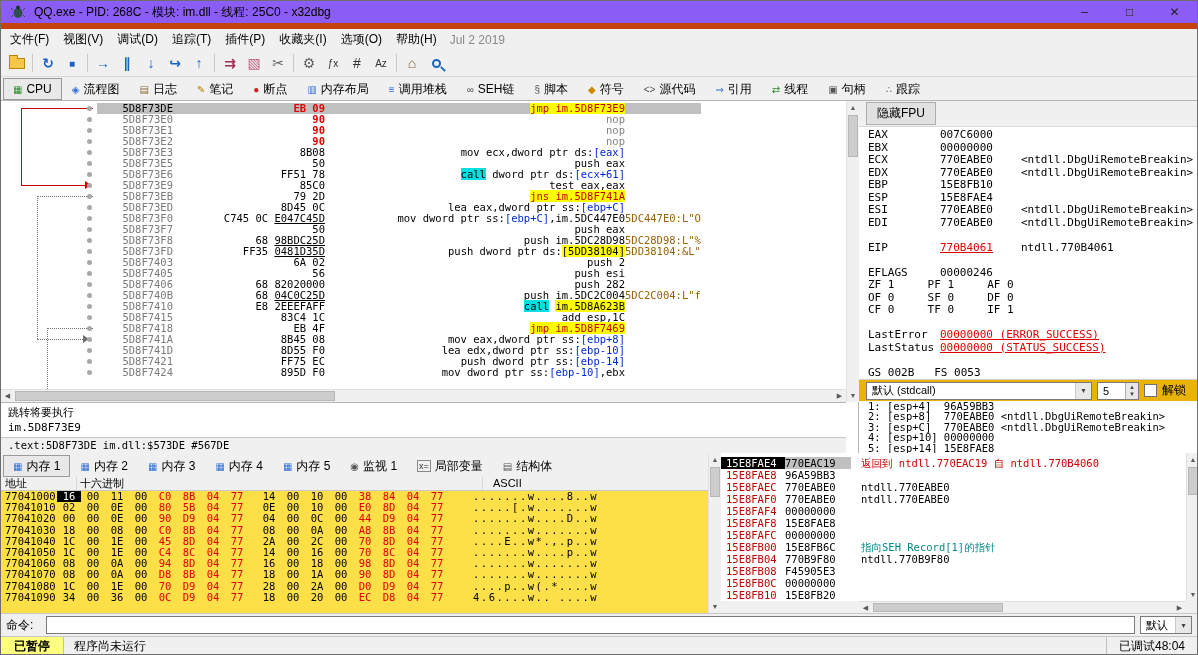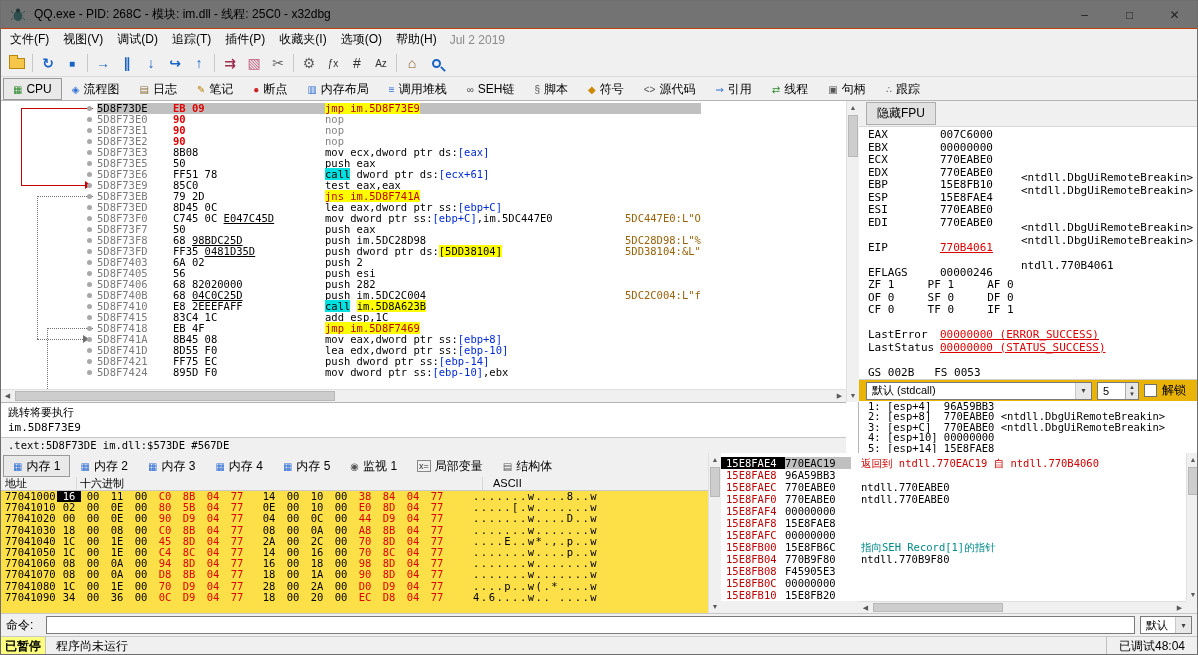--- a/index.html
+++ b/index.html
@@ -1,21 +1,21 @@
 <!DOCTYPE html>
 <html><head>
 <meta charset="utf-8">
 <style>
   *{margin:0;padding:0;box-sizing:border-box;}
   body{width:1198px;height:655px;font-family:"Liberation Sans","DejaVu Sans",sans-serif;font-size:12px;color:#000;background:#F0F0F0;overflow:hidden;}
   .win{position:relative;width:1198px;height:655px;background:#F0F0F0;border:1px solid #6E6E6E;overflow:hidden;}
   .mono{font-family:"DejaVu Sans Mono",monospace;}
 
   
-  .titlebar{position:absolute;left:0;top:0;width:100%;height:28px;background:#737373;display:flex;align-items:center;border-bottom:1px solid #c2410c;}
+  .titlebar{position:absolute;left:0;top:0;width:100%;height:28px;background:#8b5cf6;display:flex;align-items:center;border-bottom:6px solid #c2410c;}
   .app-icon{margin-left:9px;}
   .title-text{margin-left:8px;font-size:12px;}
   .win-controls{margin-left:auto;display:flex;height:100%;}
   .wc{width:45px;display:flex;align-items:center;justify-content:center;font-size:12px;color:#222;}
 
   
   .menubar{position:absolute;left:0;top:28px;width:100%;height:21px;display:flex;align-items:center;padding-left:2px;}
   .menu-item{padding:2px 7px;}
   .build-date{color:#8A8A8A;margin-left:6px;}
 
@@ -29,21 +29,21 @@
   .mag-icon::after{content:"";position:absolute;left:6px;top:7px;width:6px;height:2px;background:#1863C6;transform:rotate(45deg);}
 
   
   .tabsbar{position:absolute;left:0;top:76px;width:100%;height:24px;display:flex;align-items:flex-end;padding-left:2px;border-bottom:1px solid #B5B5B5;background:#F0F0F0;}
   .vtab{display:flex;align-items:center;gap:4px;height:22px;padding:0 9px;border:1px solid transparent;white-space:nowrap;}
   .vtab.active{background:#E9E9E9;border:1px solid #9A9A9A;}
   .vtab-ic{font-size:10px;}
 
   
   .disasm{position:absolute;left:0;top:100px;width:858px;height:352px;background:#FFF;border-right:1px solid #B5B5B5;}
-  .drows{position:absolute;left:0;top:2px;width:700px;height:286px;overflow:hidden;font-family:"DejaVu Sans Mono",monospace;font-size:10.5px;}
+  .drows{position:absolute;left:0;top:2px;width:700px;height:286px;overflow:hidden;font-family:"DejaVu Sans Mono",monospace;font-size:10.5px;text-align:right;}
   .drow{display:flex;height:11px;line-height:11px;white-space:pre;}
   .dgutter{width:96px;position:relative;flex:none;}
   .dot{position:absolute;right:5px;top:3px;width:5px;height:5px;border-radius:50%;background:#A8A8A8;}
   .dcontent{display:flex;flex:1;}
   .drow.sel .dcontent{background:#C0C0C0;}
   .daddr{width:76px;color:#7A7A7A;flex:none;}
   .drow.sel .daddr{color:#000;}
   .dbytes{width:152px;flex:none;}
   .dinstr{width:300px;flex:none;}
   .dcomment{flex:1;color:#9A6209;overflow:hidden;}
@@ -79,21 +79,21 @@
 
   
   .regs{position:absolute;left:858px;top:100px;width:340px;height:352px;background:#FFF;}
   .regs-top{height:26px;background:#F0F0F0;display:flex;align-items:center;padding-left:7px;border-bottom:1px solid #D8D8D8;}
   .btn-fpu{border:1px solid #ADADAD;background:#E1E1E1;padding:2px 10px;font-size:12px;}
   .reg-rows{position:absolute;left:0;top:28px;width:100%;height:250px;padding-left:9px;font-family:"DejaVu Sans Mono",monospace;font-size:11px;overflow:hidden;}
   .rrow{height:12.5px;line-height:12.5px;display:flex;white-space:pre;}
   .rflags{display:block;}
   .rname{width:72px;flex:none;}
   .rval.red{color:#E00000;text-decoration:underline;}
-  .rnote{margin-left:28px;margin-top:18px;}
+  .rnote{margin-left:28px;}
   .combo-row{position:absolute;left:0;top:278px;width:100%;height:22px;background:#eab308;border-top:1px solid #D0D0D0;display:flex;align-items:center;padding:0 7px;gap:5px;}
   .combo{display:inline-flex;align-items:center;justify-content:space-between;background:#FFF;border:1px solid #7A7A7A;height:18px;padding-left:5px;font-size:11px;white-space:nowrap;}
   .combo-arrow{width:16px;height:100%;background:#E8E8E8;border-left:1px solid #C8C8C8;display:flex;align-items:center;justify-content:center;font-size:8px;color:#444;}
   .conv-combo{width:226px;}
   .spin{position:relative;width:42px;height:18px;background:#FFF;border:1px solid #7A7A7A;font-size:11px;line-height:16px;padding-left:5px;}
   .spin-btns{position:absolute;right:0;top:0;bottom:0;width:13px;border-left:1px solid #ADADAD;background:#E8E8E8;display:flex;flex-direction:column;align-items:center;justify-content:center;font-size:6px;line-height:7px;color:#444;}
   .chk{width:13px;height:13px;background:#FFF;border:1px solid #707070;flex:none;}
   .args-rows{position:absolute;left:0;top:300px;width:100%;height:52px;padding-left:9px;font-family:"DejaVu Sans Mono",monospace;font-size:10.5px;overflow:hidden;}
   .arow{height:10.4px;line-height:10.4px;white-space:pre;}
 
@@ -128,21 +128,21 @@
   .sc-teal{color:#008B8B;}
 
   
   .cmdbar{position:absolute;left:0;top:612px;width:100%;height:23px;border-top:1px solid #C8C8C8;display:flex;align-items:center;padding:0 5px;background:#F0F0F0;}
   .cmd-label{width:40px;flex:none;}
   .cmd-input{flex:1;height:18px;border:1px solid #7A7A7A;background:#FFF;font-family:"DejaVu Sans Mono",monospace;font-size:11px;padding:0 4px;}
   .cmd-combo{width:52px;margin-left:5px;flex:none;}
 
   
   .statusbar{position:absolute;left:0;top:635px;width:100%;height:20px;background:#F0F0F0;border-top:1px solid #C8C8C8;display:flex;align-items:stretch;}
-  .badge{background:#FFFF7F;padding:0 4px;display:flex;align-items:center;font-weight:bold;border-right:1px solid #C0C0C0;}
+  .badge{background:#FFFF7F;padding:0 13px;display:flex;align-items:center;font-weight:bold;border-right:1px solid #C0C0C0;}
   .msg{padding:0 10px;display:flex;align-items:center;}
   .elapsed{margin-left:auto;border-left:1px solid #C0C0C0;padding:0 12px;display:flex;align-items:center;}
 </style>
 </head>
 <body>
 
 <div class="win">
 
   <div class="titlebar">
     <svg class="app-icon" width="16" height="16" viewBox="0 0 16 16">

